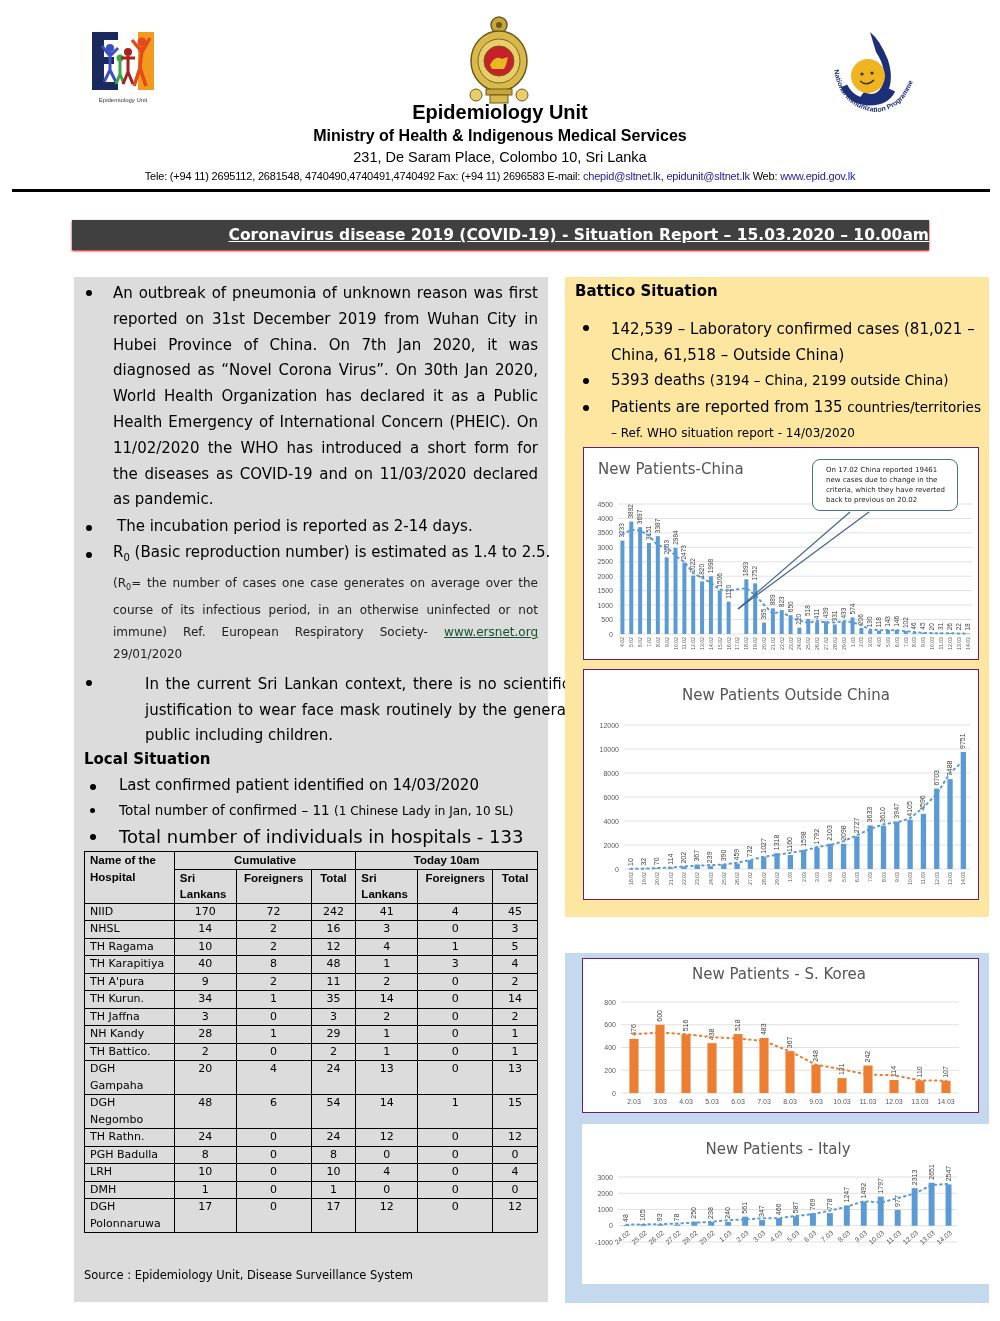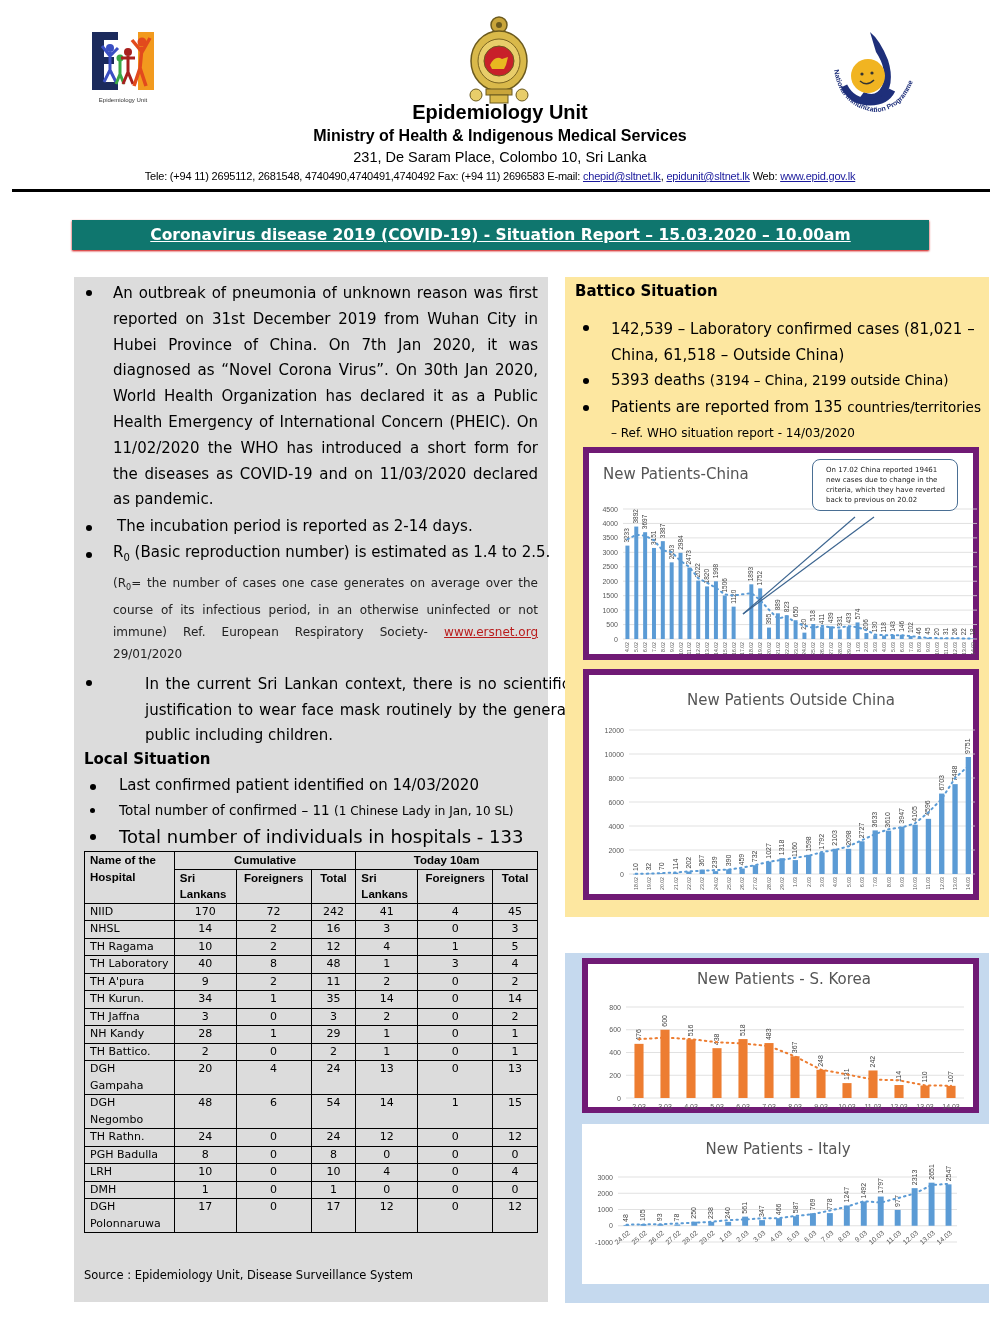--- a/index.html
+++ b/index.html
@@ -7,35 +7,35 @@
   .abs { position: absolute; }
 
   
   #logo-left { left: 88px; top: 28px; width: 70px; height: 85px; }
   #logo-center { left: 462px; top: 15px; width: 74px; height: 92px; }
   #logo-right { left: 830px; top: 30px; width: 90px; height: 90px; }
   .hdr-title { left: 0; width: 1000px; text-align: center; top: 101px; font-size: 20px; font-weight: bold; }
   .hdr-ministry { left: 0; width: 1000px; text-align: center; top: 127px; font-size: 16px; font-weight: bold; }
   .hdr-address { left: 0; width: 1000px; text-align: center; top: 149px; font-size: 14.5px; }
   .hdr-contact { left: 0; width: 1000px; text-align: center; top: 170px; font-size: 11px; letter-spacing: -0.2px; }
-  .hdr-contact a { color: #1a1a9c; text-decoration: underline; }
+  .hdr-contact a { color: #1a1a9c; }
   .hdr-rule { left: 12px; top: 189px; width: 978px; height: 3px; background: #000; }
 
-  .banner { left: 72px; top: 220px; width: 857px; height: 30px; background: #0f766e; text-align: center; color: #fff; font-size: 17px; font-weight: bold; line-height: 30px; box-shadow: 0 1px 2px #c00; }
+  .banner { left: 72px; top: 220px; width: 857px; height: 30px; background: #404040; text-align: right; color: #fff; font-size: 17px; font-weight: bold; line-height: 30px; box-shadow: 0 1px 2px #c00; }
   .banner span { text-decoration: underline; font-family: "DejaVu Sans", sans-serif; font-size: 15.5px; }
 
   
   .left-panel { left: 74px; top: 277px; width: 474px; height: 1025px; background: #dcdcdc; }
   .body-font { font-family: "DejaVu Sans", sans-serif; }
   .p1 { left: 113px; top: 281px; width: 425px; font-size: 15px; line-height: 25.8px; text-align: justify; }
   .bullet { position: absolute; width: 6px; height: 6px; border-radius: 50%; background: #000; }
   .p2 { left: 117px; top: 517px; font-size: 15px; }
   .p3 { left: 113px; top: 543px; font-size: 15px; }
   .p3-note { left: 113px; top: 572px; width: 425px; font-size: 12px; line-height: 22px; text-align: justify; color: #222; }
-  .p3-note a { color: #b91c1c; text-decoration: underline; }
+  .p3-note a { color: #14532d; text-decoration: underline; }
   .p4 { left: 106px; top: 672px; width: 425px; font-size: 15px; line-height: 25.5px; text-align: justify; margin-left: 39px; }
   .local-head { left: 84px; top: 750px; font-size: 15px; font-weight: bold; }
   .l1 { left: 119px; top: 776px; font-size: 15px; }
   .l2 { left: 119px; top: 802px; font-size: 13.5px; }
   .l2 small { font-size: 12px; }
   .l3 { left: 119px; top: 826px; font-size: 18px; }
 
   table.hosp { position: absolute; left: 84px; top: 851px; width: 454px; border-collapse: collapse; font-family: "DejaVu Sans", sans-serif; font-size: 11px; }
   table.hosp td, table.hosp th { border: 1px solid #000; padding: 0 5px; vertical-align: top; line-height: 16.5px; }
   table.hosp th { font-family: "Liberation Sans", sans-serif; font-weight: bold; font-size: 11.5px; text-align: left; }
@@ -46,21 +46,21 @@
   
   .global-panel { left: 565px; top: 277px; width: 424px; height: 640px; background: #fde7a0; }
   .g-head { left: 575px; top: 282px; font-size: 15px; font-weight: bold; }
   .g1 { left: 611px; top: 316px; width: 370px; font-size: 15px; line-height: 26px; }
   .g2 { left: 611px; top: 371px; font-size: 15px; }
   .g2 small { font-size: 13.5px; }
   .g3 { left: 611px; top: 398px; font-size: 15px; }
   .g3 small { font-size: 13.5px; }
   .g-ref { left: 611px; top: 426px; font-size: 12px; }
 
-  .chart-box { position: absolute; background: #fff; border: 6px solid #701a75; }
+  .chart-box { position: absolute; background: #fff; border: 1px solid #701a75; }
   #china-box { left: 583px; top: 447px; width: 396px; height: 213px; }
   #outside-box { left: 583px; top: 669px; width: 396px; height: 231px; }
   .blue-panel { left: 565px; top: 953px; width: 424px; height: 350px; background: #c5d9ee; }
   #korea-box { left: 582px; top: 958px; width: 397px; height: 155px; }
   #italy-box { left: 582px; top: 1124px; width: 452px; height: 160px; border: none; }
   svg text { font-family: "Liberation Sans", sans-serif; }
   .ctitle { font-family: "DejaVu Sans", sans-serif; fill: #555; }
 
   .callout { left: 812px; top: 459px; width: 146px; height: 52px; border: 1.5px solid #4a6f94; border-radius: 8px; background: #fff; font-size: 7px; line-height: 10px; padding: 5px 4px 2px 13px; font-family: "DejaVu Sans", sans-serif; color: #222; }
 </style>
@@ -185,21 +185,21 @@
       <tr>
         <td>TH Ragama</td>
         <td class="n">10</td>
         <td class="n">2</td>
         <td class="n">12</td>
         <td class="n">4</td>
         <td class="n">1</td>
         <td class="n">5</td>
       </tr>
       <tr>
-        <td>TH Laboratory</td>
+        <td>TH Karapitiya</td>
         <td class="n">40</td>
         <td class="n">8</td>
         <td class="n">48</td>
         <td class="n">1</td>
         <td class="n">3</td>
         <td class="n">4</td>
       </tr>
       <tr>
         <td>TH A'pura</td>
         <td class="n">9</td>

